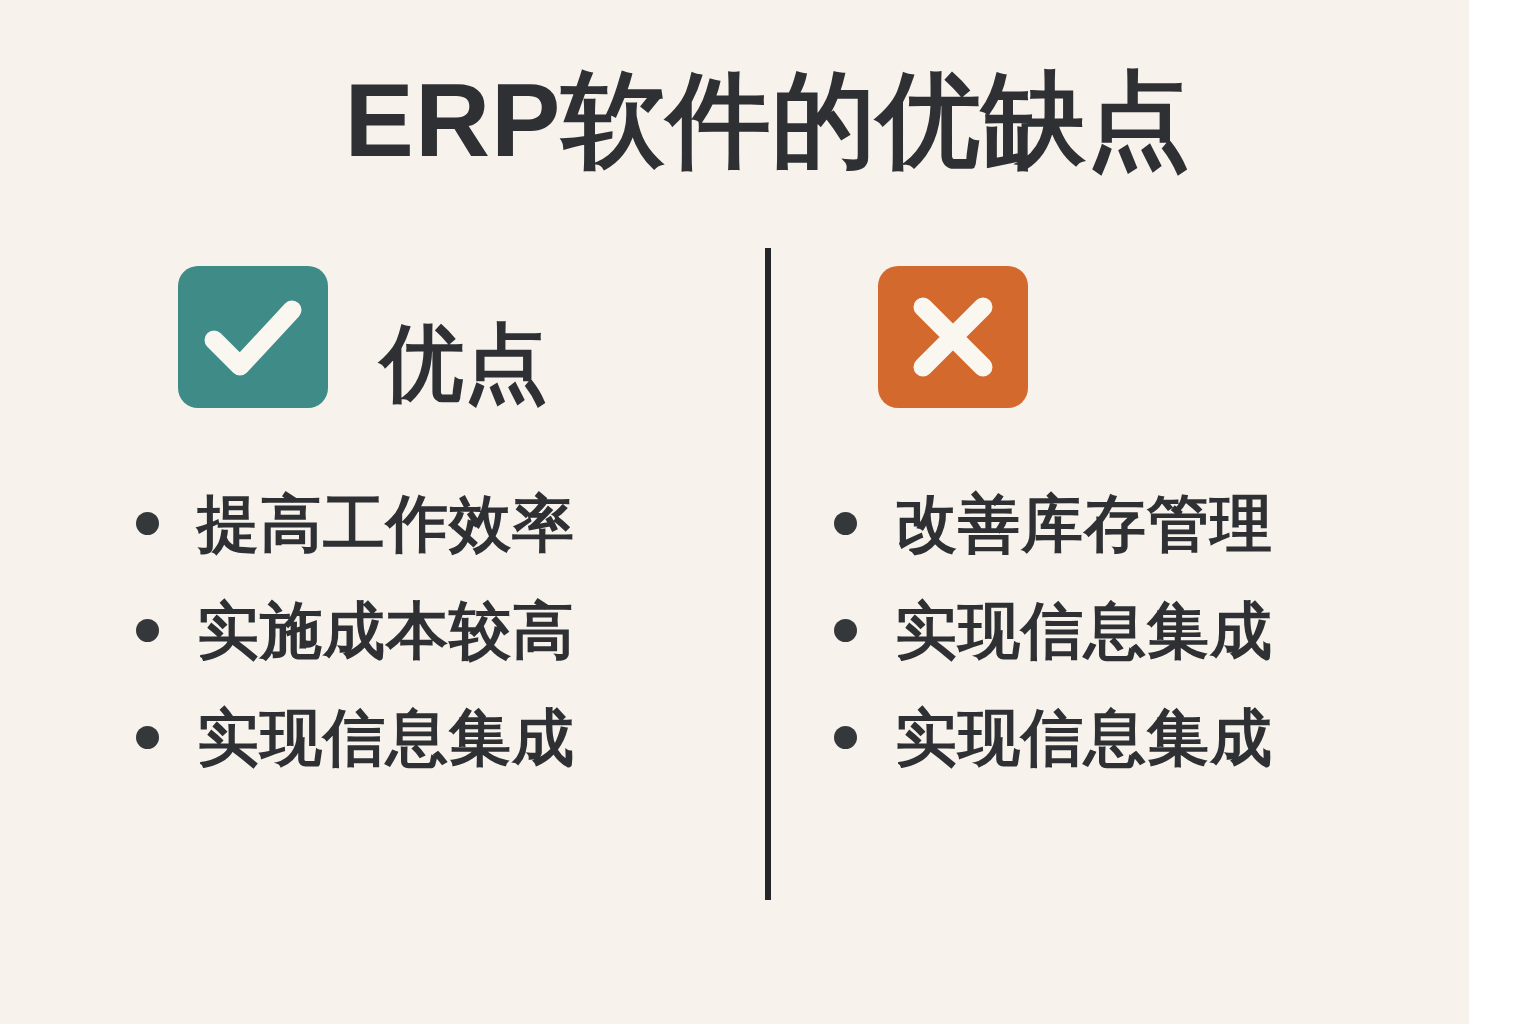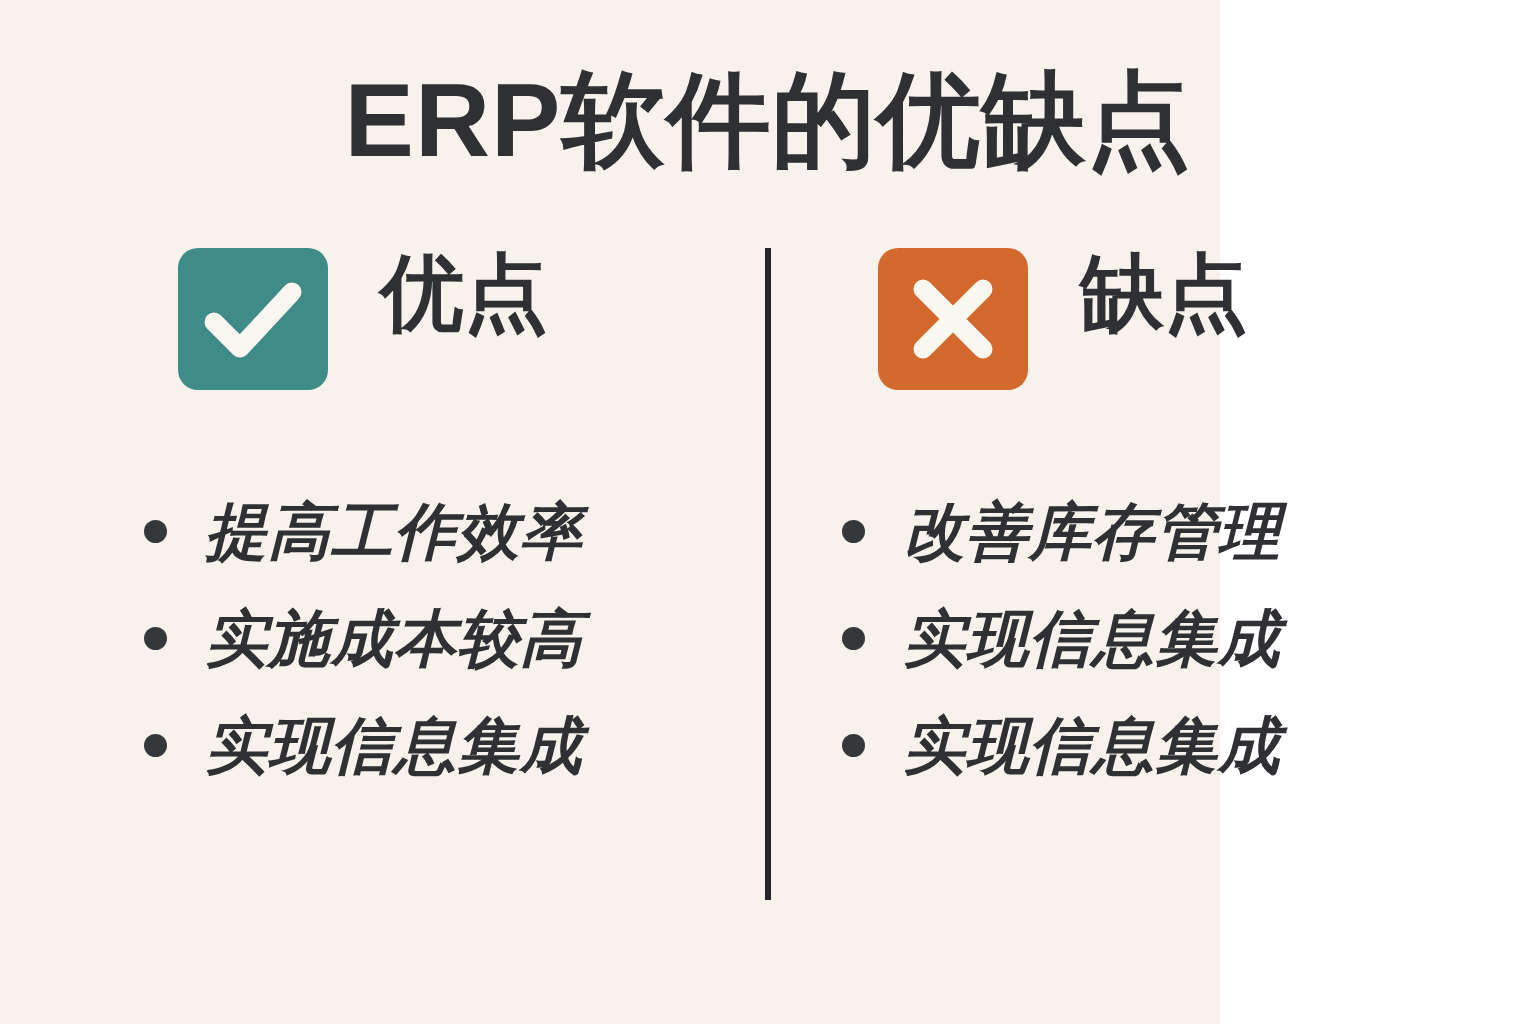--- a/index.html
+++ b/index.html
@@ -9,21 +9,21 @@
   }
   body {
     width: 1536px;
     height: 1024px;
     overflow: hidden;
     font-family: "Liberation Sans", "DejaVu Sans", sans-serif;
   }
 
   #infographic {
     position: relative;
-    width: 1220px;
+    width: 1469px;
     height: 1024px;
     background: #F7F3EC;
     box-sizing: border-box;
   }
 
   
   .title {
     position: absolute;
     top: 60px;
     left: 0;
@@ -60,21 +60,21 @@
     left: 0;
     top: 0;
     width: 100%;
     height: 100%;
   }
 
   
   .col-header {
     display: flex;
     flex-direction: row;
-    align-items: flex-start;
+    align-items: flex-end;
     height: 160px;
     padding-left: 178px;
     box-sizing: border-box;
   }
   .column.right .col-header {
     padding-left: 110px;
   }
 
   .icon-box {
     width: 150px;
@@ -101,26 +101,25 @@
     line-height: 90px;
     font-weight: 700;
     color: #2E3033;
     margin-left: 52px;
     white-space: nowrap;
   }
 
   
   .bullet-list {
     list-style: none;
-    margin: 12px;
+    margin: 4px;
     padding: 0;
     padding-left: 132px;
     padding-top: 58px;
     box-sizing: border-box;
-    font-style: italic;
   }
   .column.right .bullet-list {
     padding-left: 62px;
   }
 
   .bullet-item {
     display: flex;
     flex-direction: row;
     align-items: center;
     height: 107px;
@@ -195,21 +194,20 @@
 
     <div class="column right">
       <div class="col-inner">
 
         <div class="col-header">
           <div class="icon-box cons">
             <svg viewBox="0 0 150 142" xmlns="http://www.w3.org/2000/svg">
               <path d="M45 41 L105 101 M105 41 L45 101" fill="none" stroke="#FAF6F0" stroke-width="19" stroke-linecap="round" stroke-linejoin="round"></path>
             </svg>
           </div>
-          <div class="col-header-label">缺点</div>
         </div>
 
         <ul class="bullet-list">
           <li class="bullet-item">
             <span class="bullet-dot"></span>
             <span class="bullet-text">改善库存管理</span>
           </li>
           <li class="bullet-item">
             <span class="bullet-dot"></span>
             <span class="bullet-text">实现信息集成</span>

